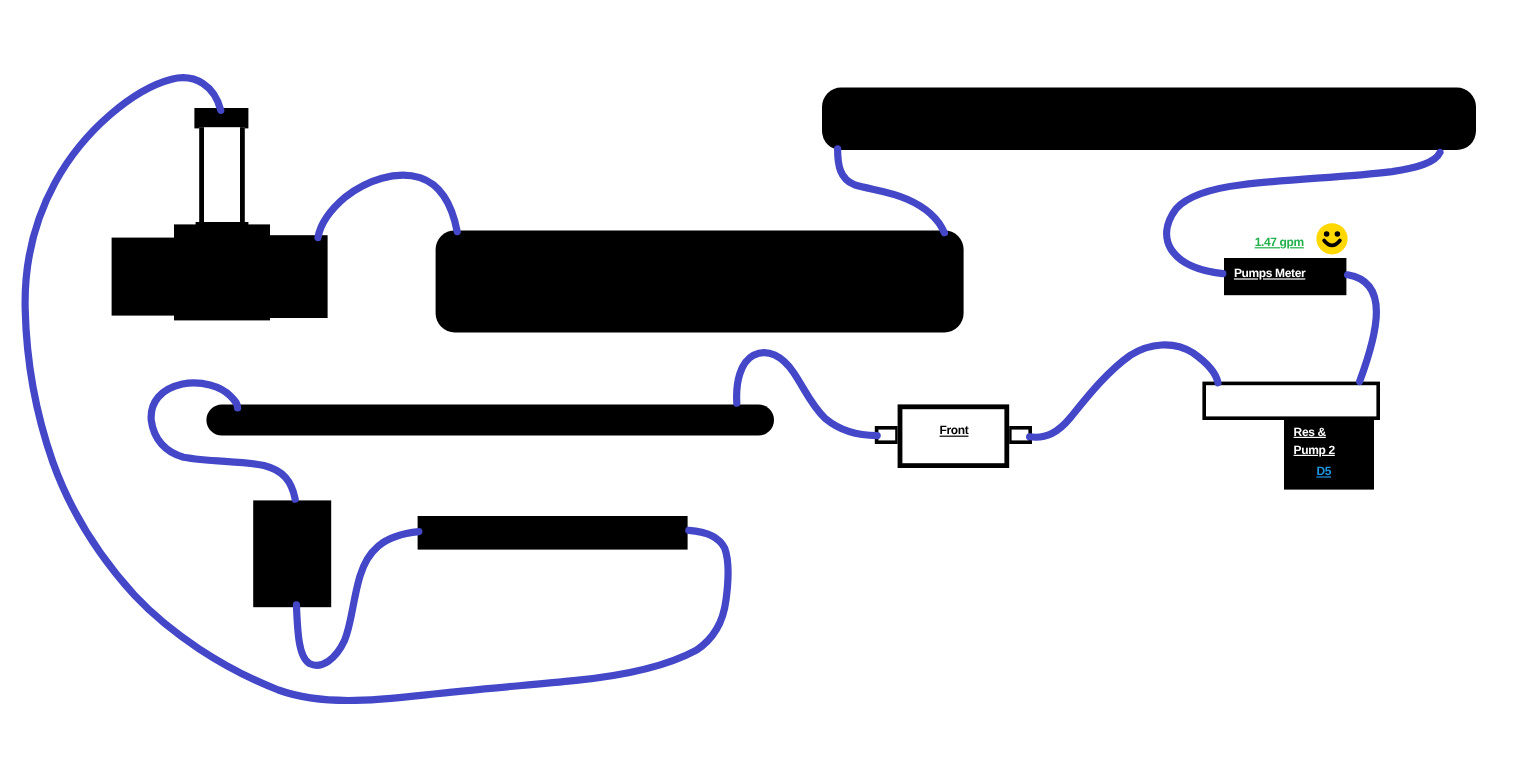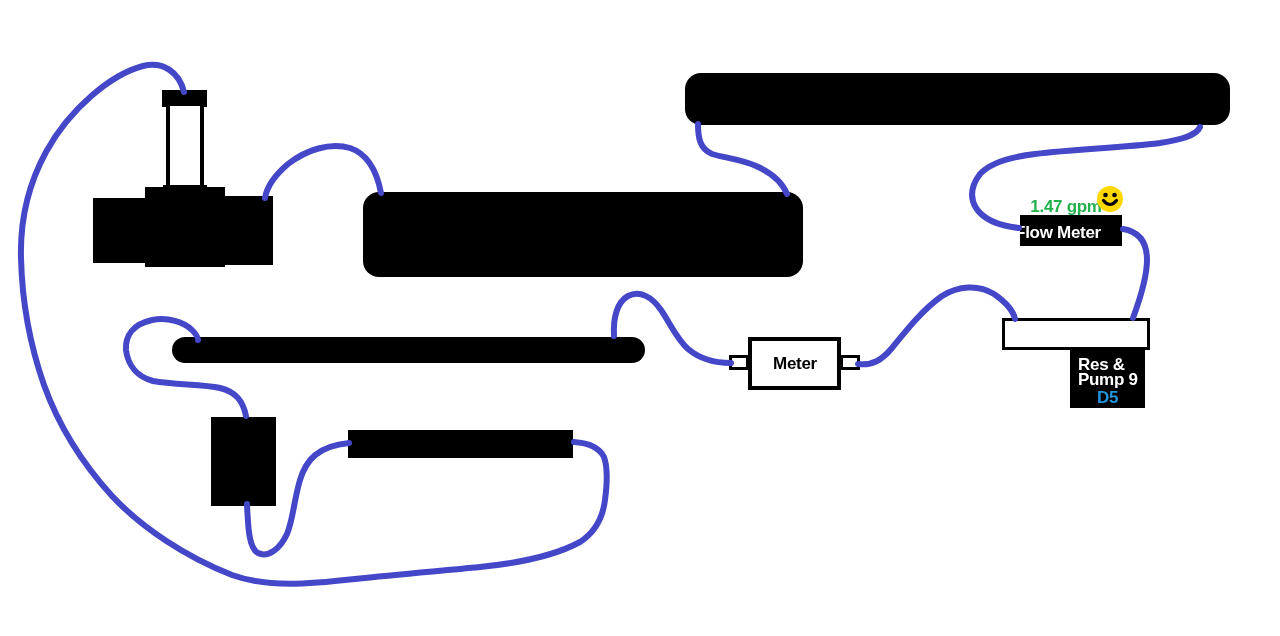--- a/index.html
+++ b/index.html
@@ -1,21 +1,21 @@
 <!DOCTYPE html>
 <html><head>
 <meta charset="utf-8">
 <style>
   html,body{margin:0;padding:0;background:#fff;}
   #stage{position:relative;width:1280px;height:636px;background:#ffffff;overflow:hidden;
          font-family:"Liberation Sans",sans-serif;}
   .abs{position:absolute;}
   .blk{position:absolute;background:#000000;}
-  .lbl{position:absolute;font-weight:700;font-size:17px;line-height:1.15;color:#ffffff;
-       white-space:nowrap;letter-spacing:-0.3px;}
+  .lbl{position:absolute;font-weight:700;font-size:10px;line-height:1.15;color:#ffffff;
+       white-space:nowrap;letter-spacing:-0.3px;text-decoration:underline;}
   .ctr{transform:translateX(-50%);}
   .d5{color:#1E96E0;}
   .green{color:#22B14C;}
   .blklbl{color:#000000;}
   .whitebox{position:absolute;background:#ffffff;border:4px solid #000;box-sizing:border-box;}
   .nipple{position:absolute;background:#ffffff;border:3px solid #000;box-sizing:border-box;}
   svg{position:absolute;left:0;top:0;}
   #tubes{pointer-events:none;z-index:5;}
   .comp{z-index:2;}
 </style>
@@ -60,27 +60,27 @@
   <span class="lbl ctr" style="left:291px;top:343px;">Top Radiator</span>
   <span class="lbl ctr" style="left:401px;top:343px;">360 x 20</span>
 
   <span class="lbl ctr" style="left:163px;top:209px;">Reservoir &amp; Pumps 1</span>
   <span class="lbl d5" style="left:105px;top:227px;">D5</span>
   <span class="lbl d5" style="left:241px;top:224px;">D5</span>
 
   <span class="lbl ctr" style="left:245px;top:430px;">CPU Block</span>
   <span class="lbl ctr" style="left:451px;top:438px;">GPU Block</span>
 
-  <span class="lbl ctr blklbl" style="left:795px;top:354px;z-index:3;">Meter</span>
+  <span class="lbl ctr blklbl" style="left:795px;top:354px;z-index:3;">Front</span>
 
-  <span class="lbl ctr" style="left:1058px;top:223px;z-index:3;">Flow Meter</span>
+  <span class="lbl ctr" style="left:1058px;top:223px;z-index:3;">Pumps Meter</span>
   <span class="lbl ctr green" style="left:1066px;top:197px;">1.47 gpm</span>
 
   <span class="lbl" style="left:1078px;top:355px;z-index:3;text-align:right;">Res &amp;</span>
-  <span class="lbl" style="left:1078px;top:370px;z-index:3;">Pump 9</span>
+  <span class="lbl" style="left:1078px;top:370px;z-index:3;">Pump 2</span>
   <span class="lbl d5" style="left:1097px;top:388px;z-index:3;">D5</span>
 
   <svg style="left:1096px;top:185px;z-index:4;" width="28" height="28" viewBox="0 0 28 28">
     <circle cx="14" cy="14" r="13" fill="#FFD800"></circle>
     <circle cx="9.5" cy="10" r="2.3" fill="#000000"></circle>
     <circle cx="18.5" cy="10" r="2.3" fill="#000000"></circle>
     <path d="M 7.5 15.5 Q 14 23.5 20.5 15.5" fill="none" stroke-width="3.2" stroke-linecap="round" stroke="#000000"></path>
   </svg>
 
   <svg id="tubes" width="1280" height="636" viewBox="0 0 1280 636">

